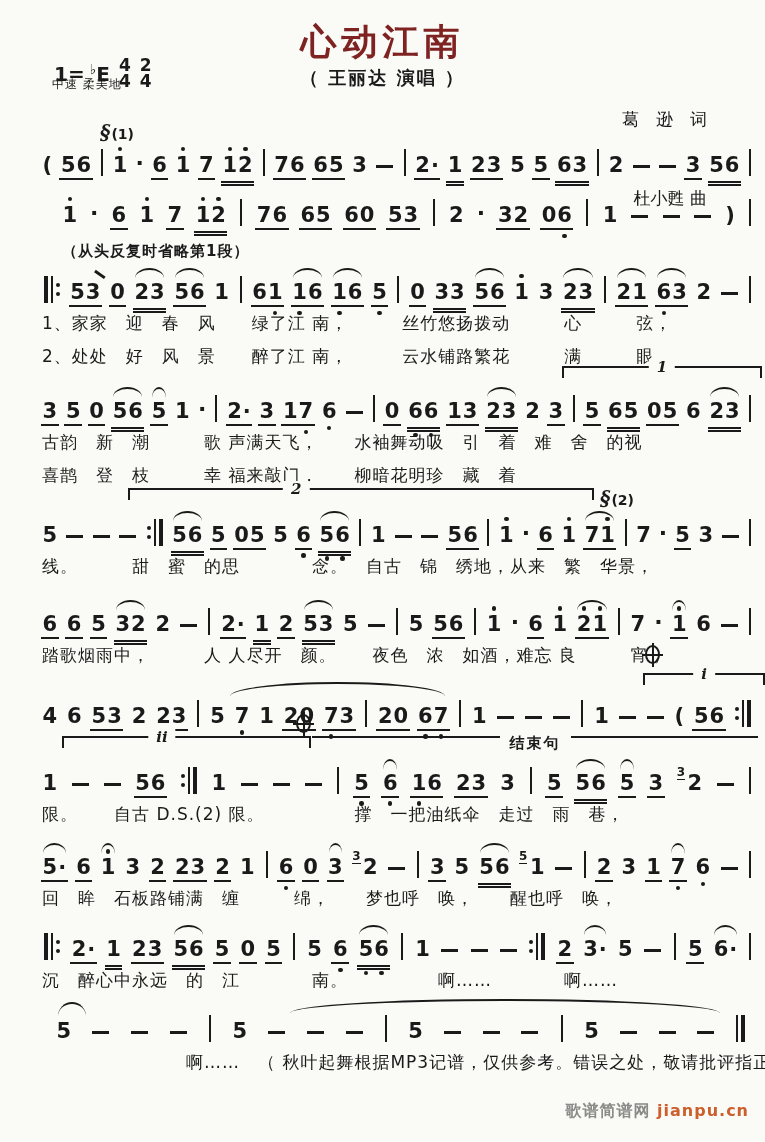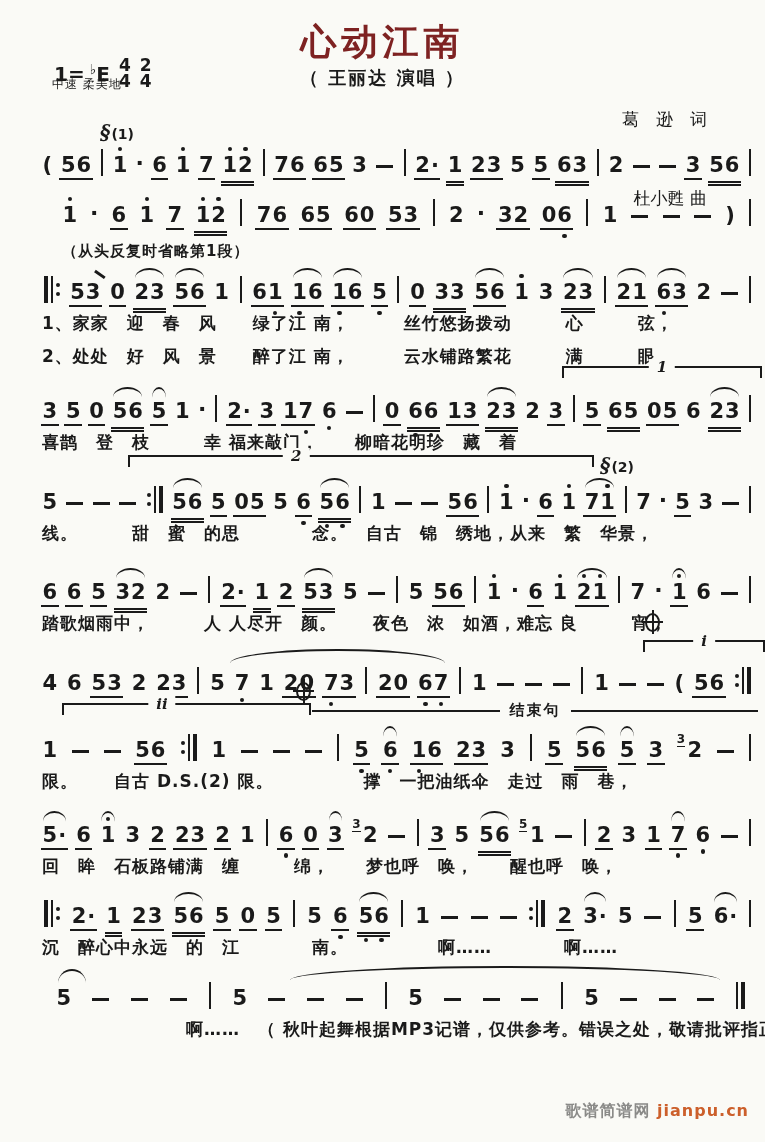--- a/index.html
+++ b/index.html
@@ -46,40 +46,40 @@
   .augdot{margin:0 0 2px 0;font-size:22px;}
   .grace{font-size:12px;line-height:1;margin:-4px 2px 14px 0;padding-bottom:1px;
     border-bottom:1.5px solid #1a1a1a;font-weight:bold;align-self:flex-start;}
   .slide{position:absolute;top:-9px;right:-5px;width:12px;height:2.5px;background:#1a1a1a;
     transform:rotate(35deg);}
   .barc{display:inline-flex;align-items:center;height:27px;margin-bottom:0;}
   .bl{display:inline-block;width:2px;height:27px;background:#1a1a1a;margin:0 1.5px;}
   .bl.thick{width:4px;}
   .bdots{display:inline-flex;flex-direction:column;margin:0 1.5px;}
   .bd{width:4px;height:4px;border-radius:50%;background:#1a1a1a;margin:2.5px 0;}
-  .lyric{font-weight:bold;font-size:17px;line-height:1.45;margin-top:8px;
+  .lyric{font-weight:normal;font-size:17px;line-height:1.45;margin-top:8px;
     white-space:pre;letter-spacing:1px;}
   
   .volta{position:absolute;height:10px;border-top:2px solid #1a1a1a;
     border-left:2px solid #1a1a1a;border-right:2px solid #1a1a1a;}
   .vlabel{position:absolute;top:-9px;transform:translateX(-50%);background:#fafaf6;
     padding:0 8px;font-size:15px;font-weight:bold;font-style:italic;
     font-family:"DejaVu Serif","Liberation Serif",serif;line-height:1.1;}
   .segno{position:absolute;font-weight:bold;font-size:14px;display:flex;align-items:baseline;white-space:pre;}
   .segno b{font-size:20px;font-style:italic;margin-right:1px;
     font-family:"DejaVu Serif","Liberation Serif",serif;}
   .coda{position:absolute;width:15px;height:20px;}
   .coda::before{content:"";position:absolute;left:50%;top:50%;width:11px;height:15px;
     margin:-9.5px 0 0 -7.5px;border:2px solid #1a1a1a;border-radius:50%;}
   .coda::after{content:"";position:absolute;left:50%;top:-2px;bottom:-2px;width:2px;
     margin-left:-1px;background:#1a1a1a;}
   .coda i{position:absolute;top:50%;left:-3px;right:-3px;height:2px;margin-top:-1px;background:#1a1a1a;}
   .oslur{position:absolute;height:13px;border-top:2.5px solid #1a1a1a;
     border-radius:100% 100% 0 0/190% 190% 0 0;}
-  .endlabel{position:absolute;display:flex;align-items:center;}
+  .endlabel{position:absolute;display:flex;}
   .endlabel i{flex:1;height:2px;background:#1a1a1a;}
   .endlabel span{padding:0 10px;font-size:15px;font-weight:bold;letter-spacing:2px;line-height:1;}
   
   .footer{position:absolute;right:16px;bottom:20px;font-size:16px;font-weight:bold;letter-spacing:1px;}
   .footer .site{color:#8a8a88;}
   .footer .domain{color:#cc5f2b;}
 </style>
 </head>
 <body>
 
@@ -612,20 +612,21 @@
           <span class="tok arc">
             <span class="tw u2">
               <span class="ch">2</span>
               <span class="ch">3</span>
             </span>
           </span>
           <span class="barc">
             <i class="bl"></i>
           </span>
         </div>
+        <div class="lyric">古韵　新　潮　　　歌 声满天飞，　　水袖舞动吸　引　着　难　舍　的视</div>
         <div class="lyric">喜鹊　登　枝　　　幸 福来敲门，　　柳暗花明珍　藏　着</div>
       </div>
       <div class="system" style="margin-top: 26px;">
         <div class="volta" style="left: 86px; width: 462px; top: -26px;">
           <span class="vlabel" style="left: 36%;">2</span>
         </div>
         <div class="segno" style="left: 558px; top: -28px;"><b>§</b><span>(2)</span></div>
         <div class="music">
           <span class="tok">
             <span class="tw u0">

